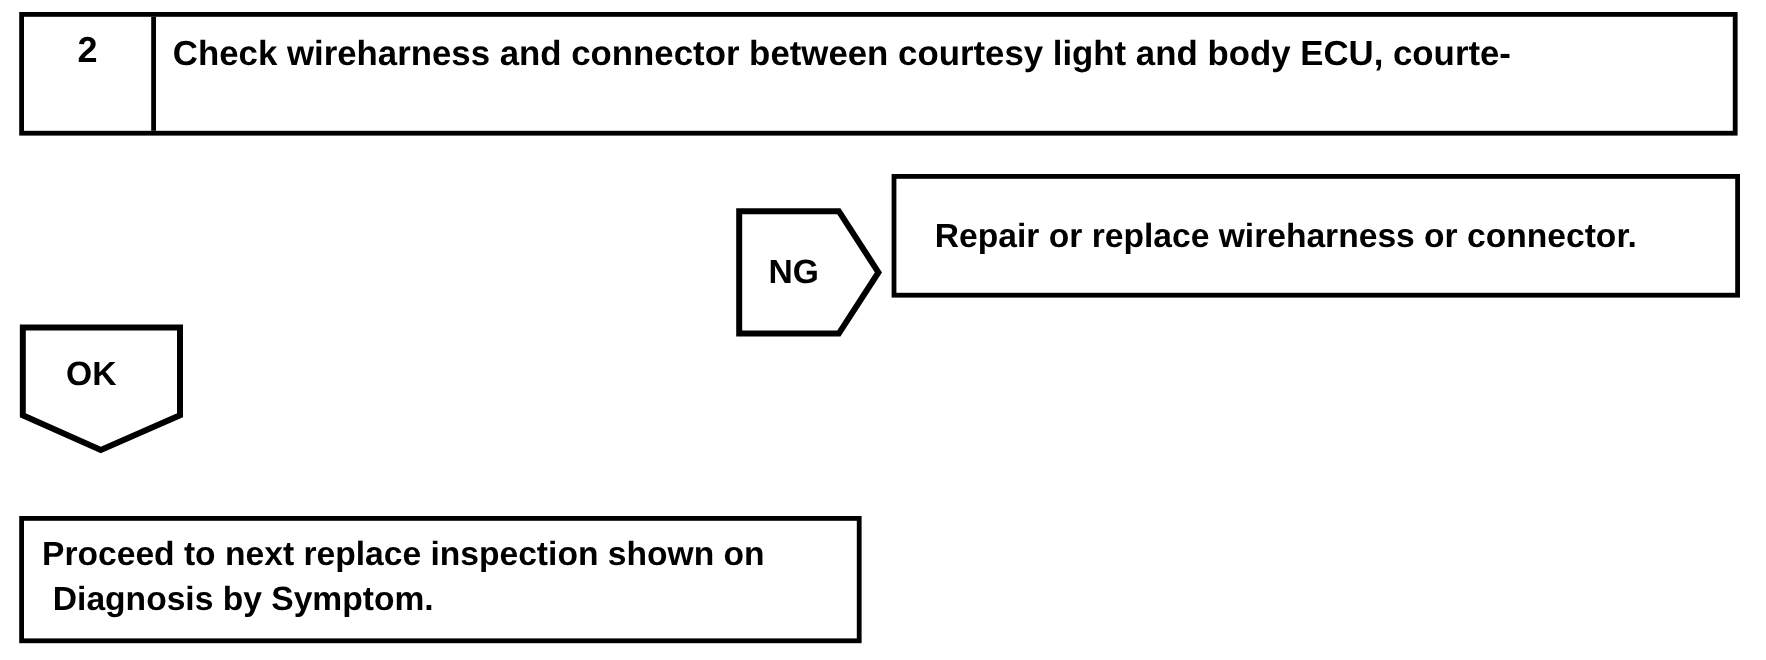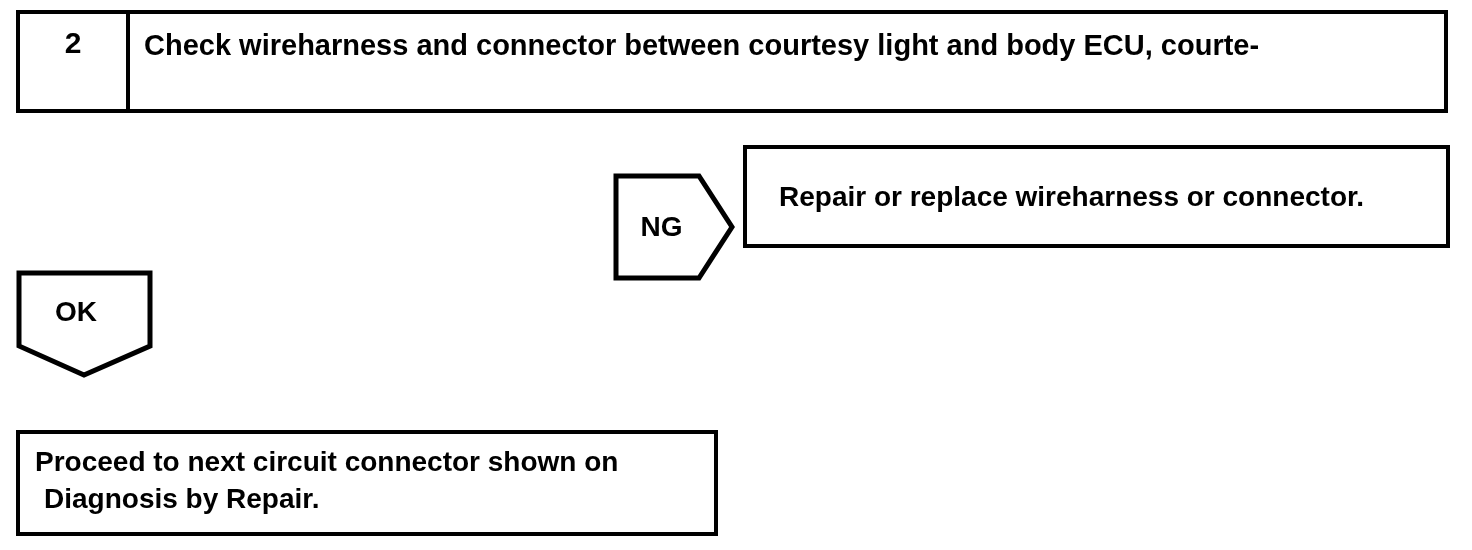--- a/index.html
+++ b/index.html
@@ -129,17 +129,17 @@
   </div>
 
   <div class="ok-shape">
     <svg width="137" height="108" viewBox="0 0 137 108">
       <polygon points="3,3 134,3 134,76 68,105 3,76" fill="#ffffff" stroke-width="5" stroke="#000000"></polygon>
     </svg>
     <div class="ok-label">OK</div>
   </div>
 
   <div class="proceed-box">
-    <div>Proceed to next circuit connector shown on</div>
-    <div class="proceed-line2">Diagnosis by Repair.</div>
+    <div>Proceed to next replace inspection shown on</div>
+    <div class="proceed-line2">Diagnosis by Symptom.</div>
   </div>
 
 </div>
 
 </body></html>

